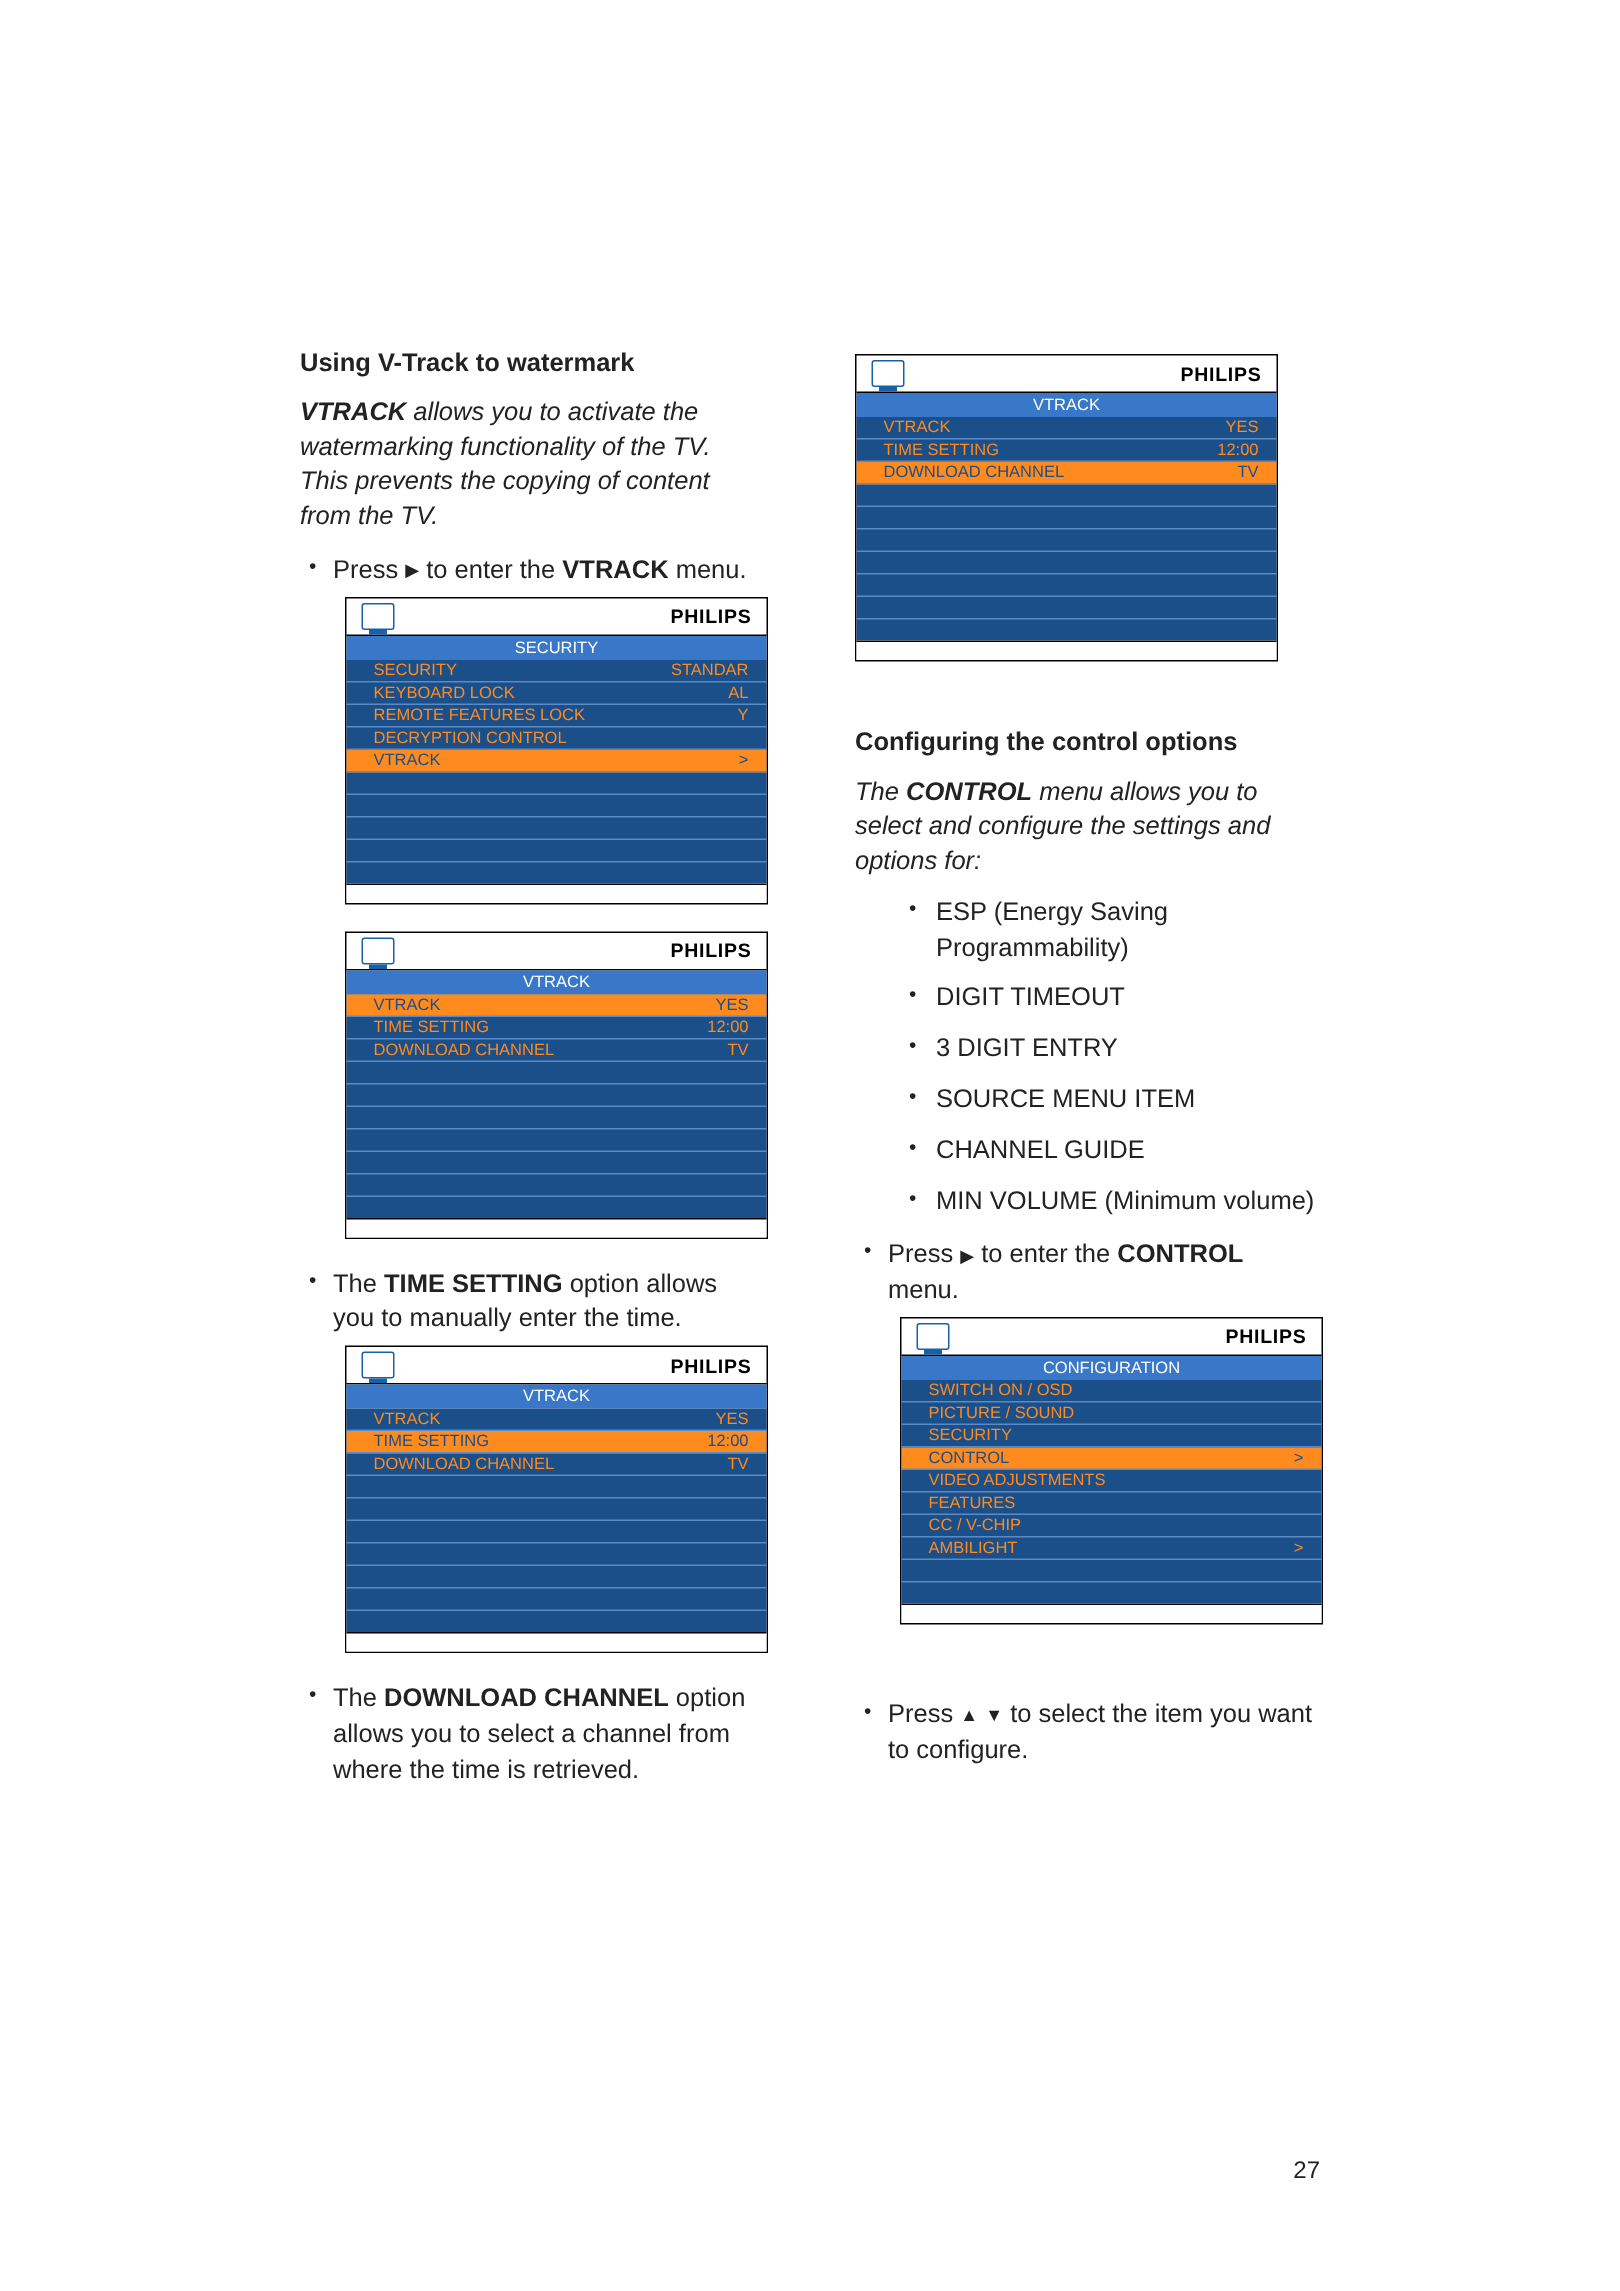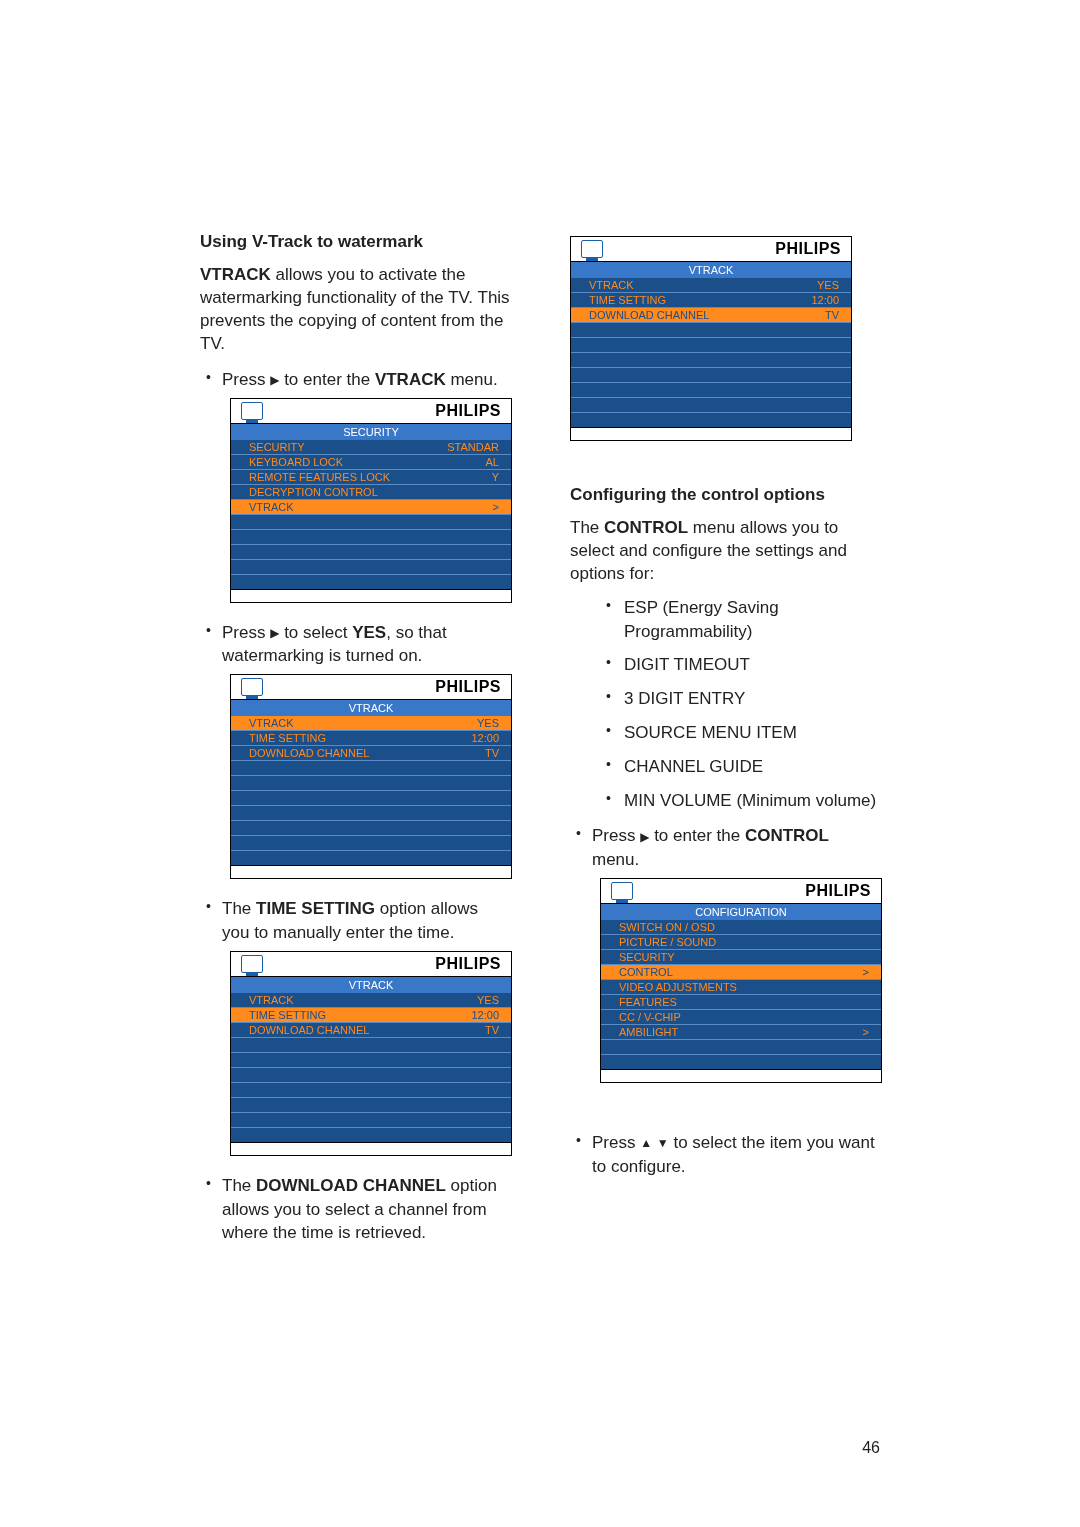--- a/index.html
+++ b/index.html
@@ -27,20 +27,21 @@
     width: 310px;
   }
   h4 {
     font-size: 17px;
     font-weight: bold;
     margin: 0 0 12px 0;
   }
   p {
     margin: 0 0 10px 0;
     line-height: 1.35;
+    font-style: italic;
   }
   .bold { font-weight: bold; }
   ul.bullet {
     list-style: none;
     padding: 0;
     margin: 12px 0 6px 0;
   }
   ul.bullet > li {
     position: relative;
     padding-left: 22px;
@@ -101,21 +102,21 @@
     position: absolute;
     bottom: -4px;
     left: 4px;
     width: 12px;
     height: 3px;
     background: #1860a8;
   }
   .brand {
     margin-left: auto;
     font-weight: 900;
-    font-size: 16px;
+    font-size: 13px;
     color: #000;
     letter-spacing: 0.5px;
   }
   .osd-title {
     background: #3978c8;
     color: #fff;
     text-align: center;
     height: 16px;
     line-height: 16px;
     font-size: 11px;
@@ -218,25 +219,20 @@
             <div class="osd-row empty">
               <span class="label">&nbsp;</span>
             </div>
             <div class="osd-row empty">
               <span class="label">&nbsp;</span>
             </div>
           </div>
         <div class="osd-footer"></div>
       </div>
 
-      <ul class="bullet">
-        <li>
-          <span>Press </span><span class="tri tri-right"></span><span> to select </span><span class="bold">YES</span><span>, so that watermarking is turned on.</span>
-        </li>
-      </ul>
 
       <div class="osd">
         <div class="osd-header">
           <div class="tv-icon"></div>
           <div class="brand">PHILIPS</div>
         </div>
         <div class="osd-title">VTRACK</div>
         <div class="osd-body" id="osd2-body">
             <div class="osd-row selected">
               <span class="label">VTRACK</span>
@@ -452,14 +448,14 @@
       <div style="height:18px;"></div>
       <ul class="bullet">
         <li>
           <span>Press </span><span class="tri tri-up"></span> <span class="tri tri-down"></span><span> to select the item you want to configure.</span>
         </li>
       </ul>
 
     </div>
   </div>
 
-  <div class="page-num">46</div>
+  <div class="page-num">27</div>
 </div>
 
 </body></html>

